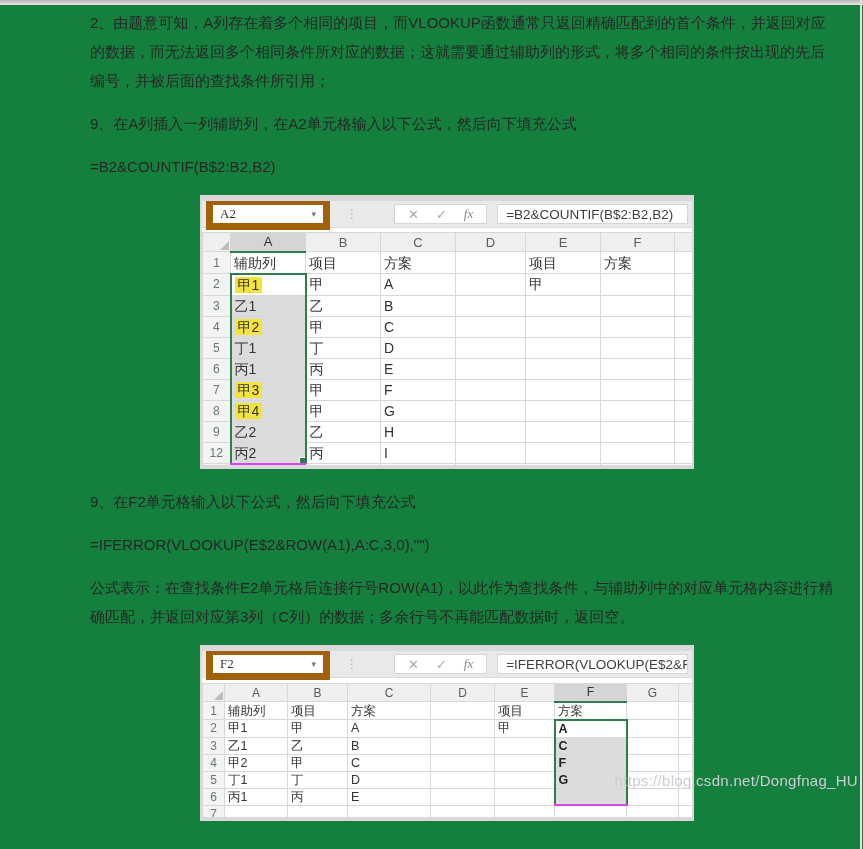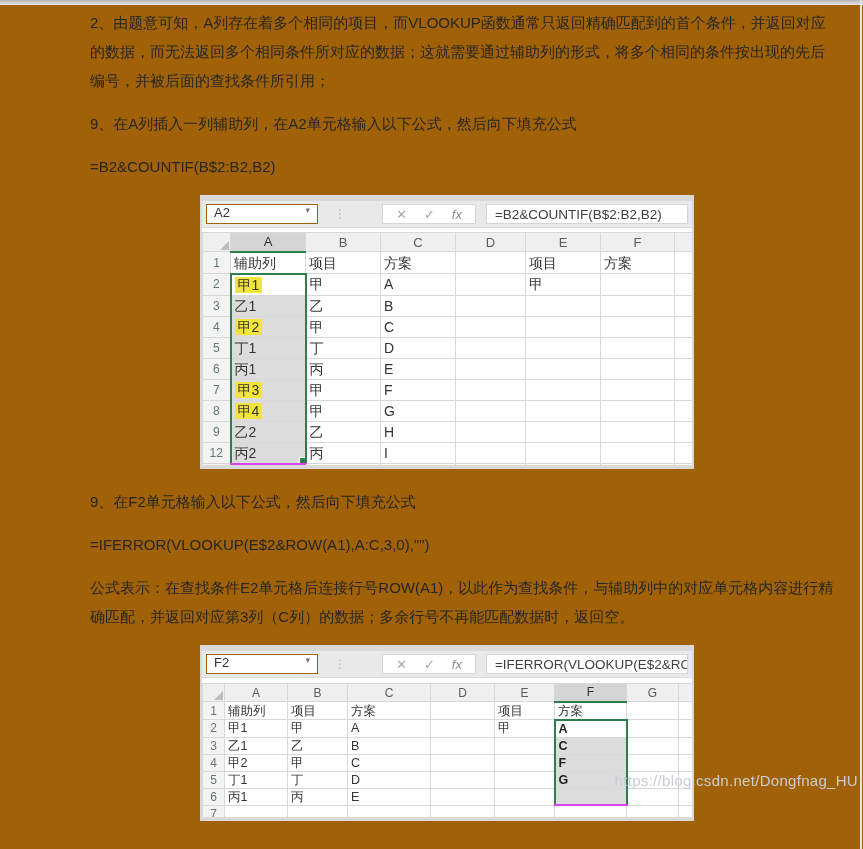--- a/index.html
+++ b/index.html
@@ -1,41 +1,41 @@
 <!DOCTYPE html>
 <html><head>
 <meta charset="utf-8">
 <style>
   html,body { margin:0; padding:0; background:#fff; }
-  .page { position:relative; width:863px; height:849px; overflow:hidden; background:#a16207;
+  .page { position:relative; width:863px; height:849px; overflow:hidden; background:#15803d;
           font-family:"Liberation Sans","DejaVu Sans",sans-serif; }
   .topbar { height:5px; background:linear-gradient(#b2b2b2,#e8e8e8); }
   .rightline { position:absolute; top:0; right:1px; width:2px; height:100%; background:#e3e3e3; }
 
   .content { padding:3px 24px 0 90px; color:#262626; font-size:15px; }
   .content p { margin:0 0 14px; line-height:29px; }
 
   
   .sheet-wrap { width:494px; margin:6px 0 18px 110px; box-sizing:border-box;
                 border:2px solid #d9d9d9; border-top-width:6px; border-bottom-width:4px;
                 background:#fff; overflow:hidden; }
   .s1 { height:274px; }
   .s2 { height:176px; }
 
   .fxrow { height:26px; background:#e9e9e9; display:flex; align-items:center;
            padding:0 4px; border-bottom:1px solid #dcdcdc; }
-  .namebox { width:96px; height:18px; background:#fff; border:1px solid #a16207;
-             display:flex; align-items:flex-start; justify-content:space-between;
-             padding:0 7px; font-size:13px; color:#333; }
+  .namebox { width:96px; height:18px; background:#fff; border:7px solid #a16207;
+             display:flex; align-items:center; justify-content:space-between;
+             padding:0 7px; font-size:13px; color:#333;font-family:Liberation Serif, serif; }
   .namebox .arrow { color:#777; font-size:9px; }
   .dots { color:#b3b3b3; margin-left:16px; font-size:12px; }
   .fxicons { background:#fff; border:1px solid #d5d5d5; height:18px; display:flex;
              align-items:center; gap:17px; padding:0 13px; margin-left:36px;
              color:#a8a8a8; font-size:13px; }
-  .fx { font-family:Liberation Sans, sans-serif; font-style:italic; color:#8a8a8a; font-size:13px; }
+  .fx { font-family:Liberation Serif, serif; font-style:italic; color:#8a8a8a; font-size:13px; }
   .fbar { flex:1; background:#fff; border:1px solid #d5d5d5; height:18px; margin-left:10px;
           display:flex; align-items:center; padding:0 8px; font-size:13.5px; color:#3f3f3f;
           white-space:nowrap; overflow:hidden; }
   .gaprow { background:#fff; } .s1 .gaprow{height:4px;} .s2 .gaprow{height:5px;}
 
   table.grid { border-collapse:collapse; table-layout:fixed; width:490px; }
   .grid th, .grid td { border:1px solid #d8d8d8; padding:0 3px; overflow:hidden;
                        white-space:nowrap; box-sizing:border-box; }
   .grid th { background:#efefef; font-weight:normal; color:#5b5b5b; text-align:center; }
   .s1 .grid th { height:19px; font-size:13px; }

